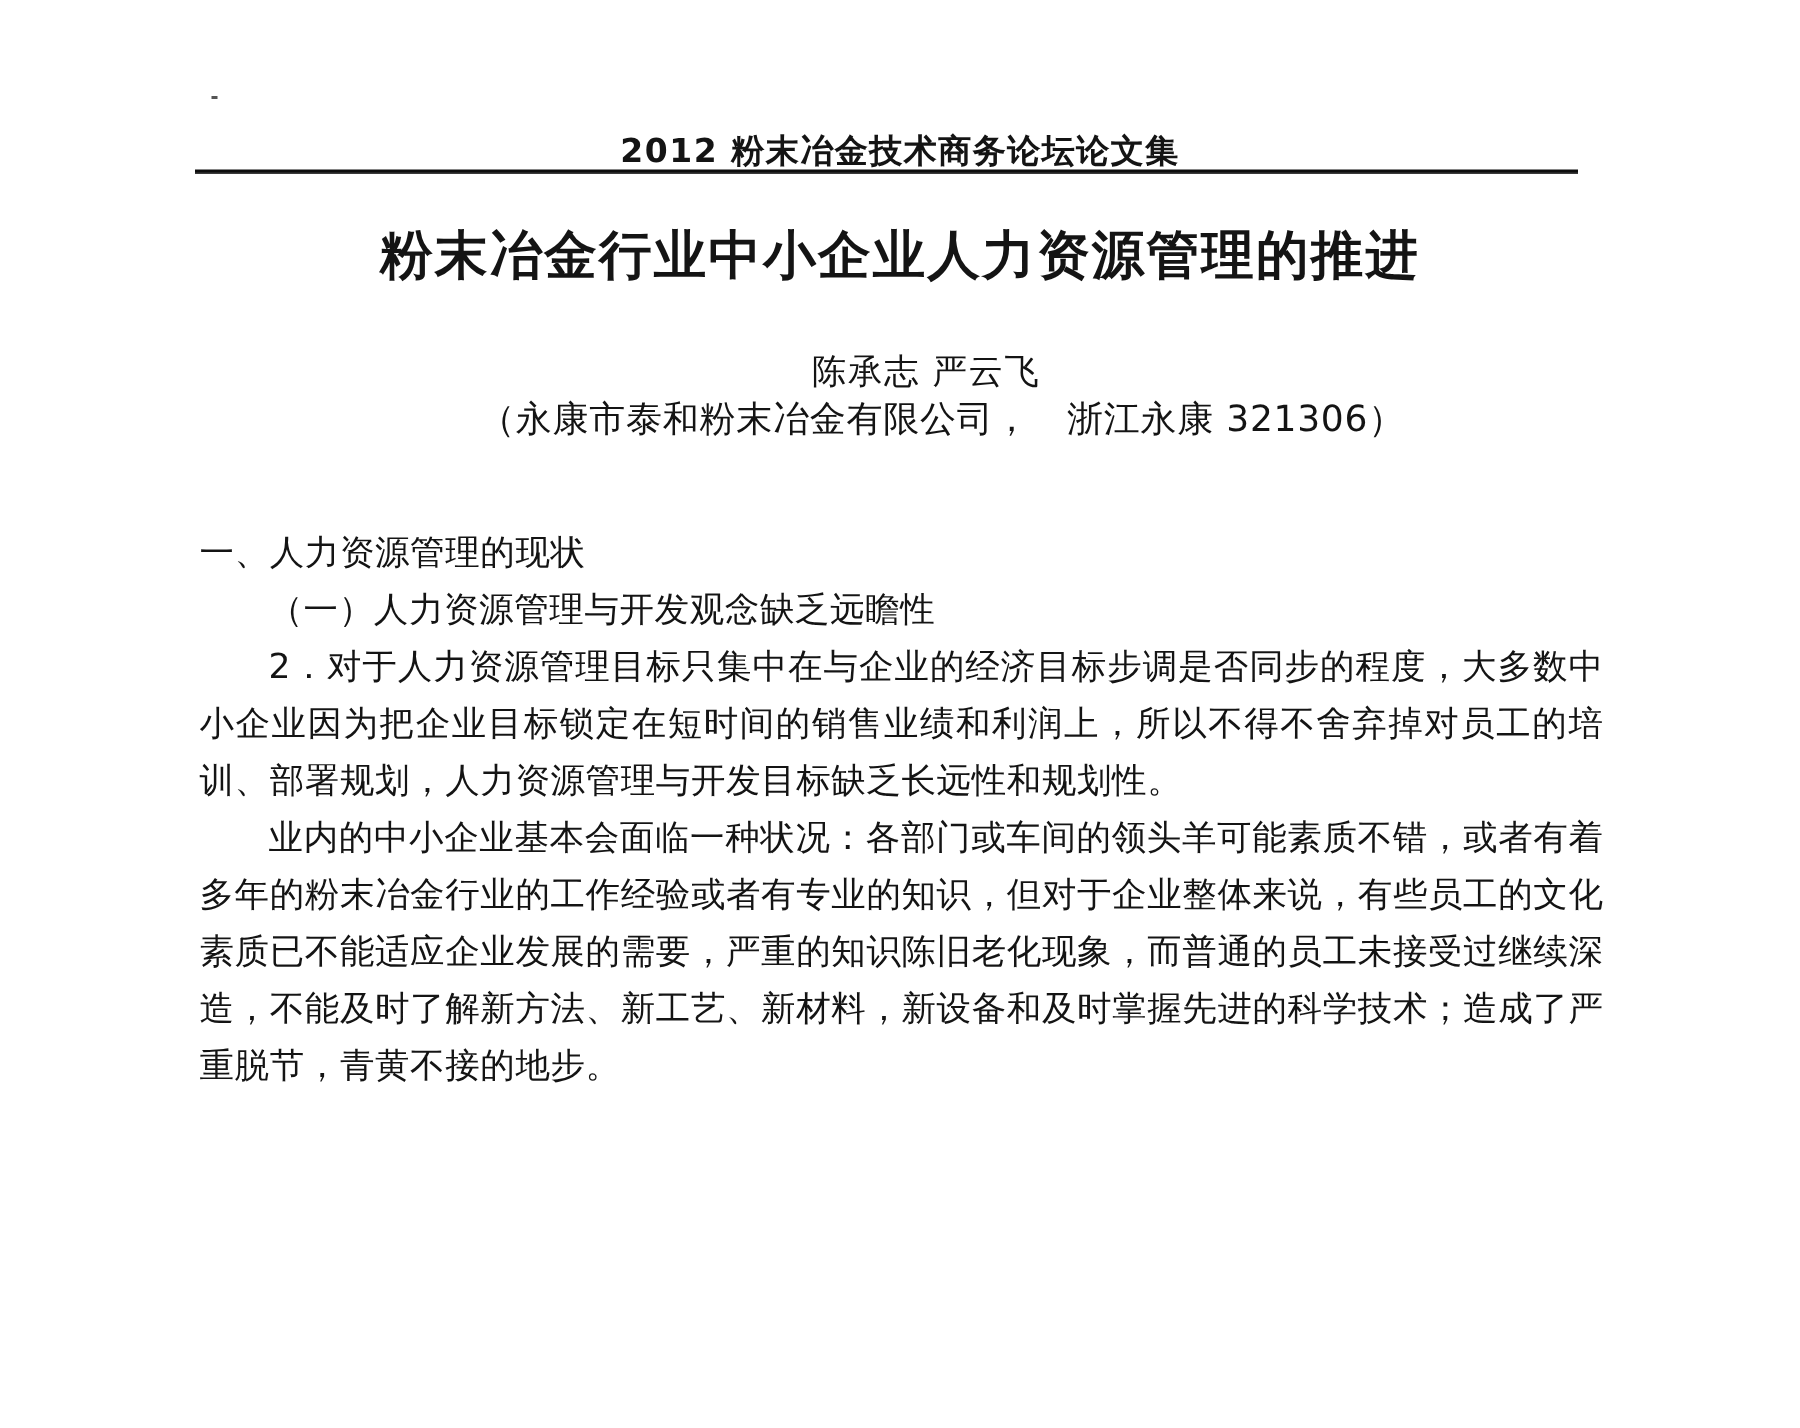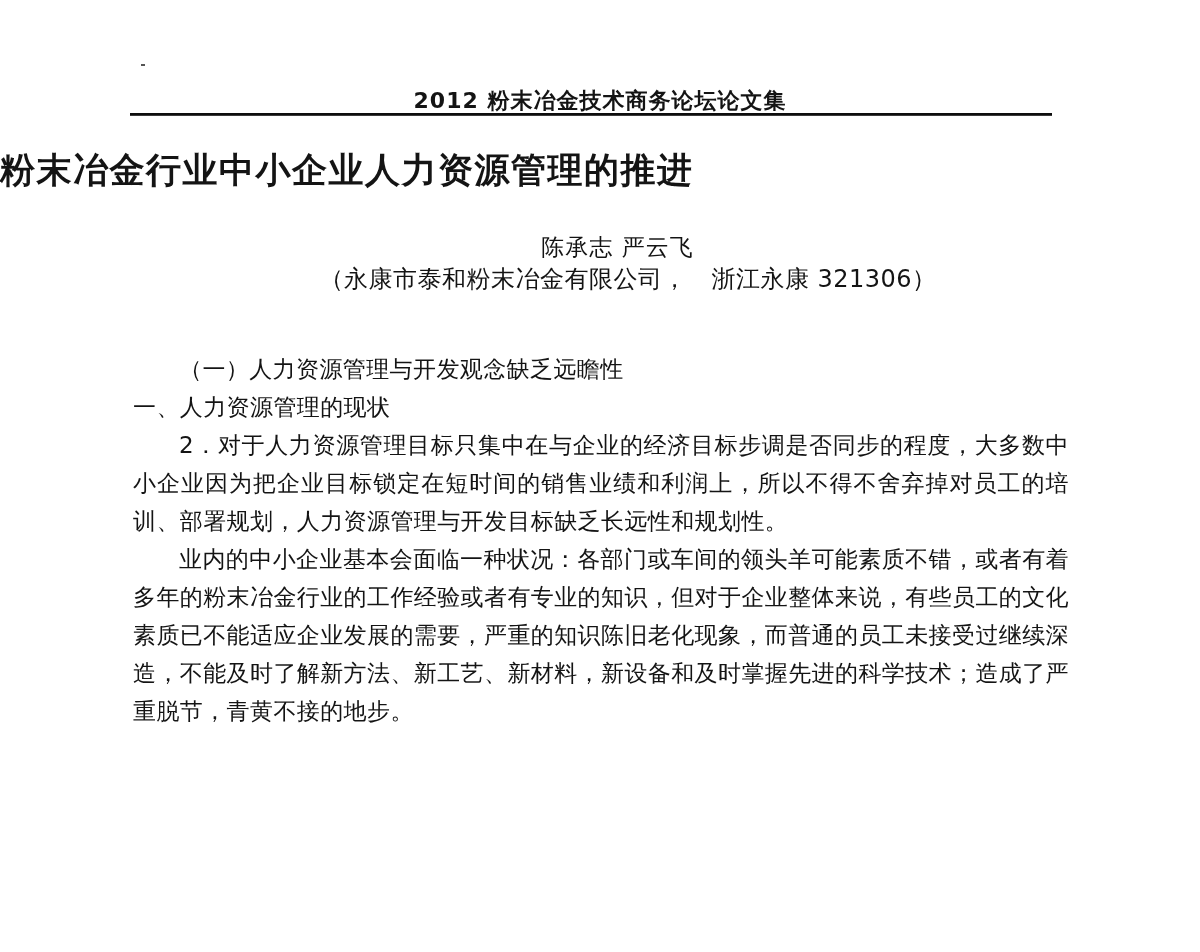--- a/index.html
+++ b/index.html
@@ -40,21 +40,21 @@
     width: 922px;
     height: 3px;
     background: #0d0d0d;
     border-bottom: 1px solid #3a3a3a;
   }
   .paper-title {
     position: absolute;
     left: 0;
     top: 147px;
     width: 100%;
-    text-align: left;
+    text-align: center;
     font-size: 35px;
     font-weight: bold;
     letter-spacing: 1.5px;
   }
   .authors {
     position: absolute;
     left: 0;
     top: 232px;
     width: 100%;
     text-align: center;
@@ -99,20 +99,20 @@
 
   <div class="header-rule"></div>
 
   <h1 class="paper-title">粉末冶金行业中小企业人力资源管理的推进</h1>
 
   <div class="authors">陈承志 严云飞</div>
 
   <div class="affiliation">（永康市泰和粉末冶金有限公司，　浙江永康 321306）</div>
 
   <div class="body-text">
+    <div class="block section-heading">一、人力资源管理的现状</div>
     <div class="block subsection-heading">（一）人力资源管理与开发观念缺乏远瞻性</div>
-    <div class="block section-heading">一、人力资源管理的现状</div>
     <div class="block indent">2．对于人力资源管理目标只集中在与企业的经济目标步调是否同步的程度，大多数中小企业因为把企业目标锁定在短时间的销售业绩和利润上，所以不得不舍弃掉对员工的培训、部署规划，人力资源管理与开发目标缺乏长远性和规划性。</div>
     <div class="block indent">业内的中小企业基本会面临一种状况：各部门或车间的领头羊可能素质不错，或者有着多年的粉末冶金行业的工作经验或者有专业的知识，但对于企业整体来说，有些员工的文化素质已不能适应企业发展的需要，严重的知识陈旧老化现象，而普通的员工未接受过继续深造，不能及时了解新方法、新工艺、新材料，新设备和及时掌握先进的科学技术；造成了严重脱节，青黄不接的地步。</div>
 
   </div>
 
 </div>
 
 </body></html>

